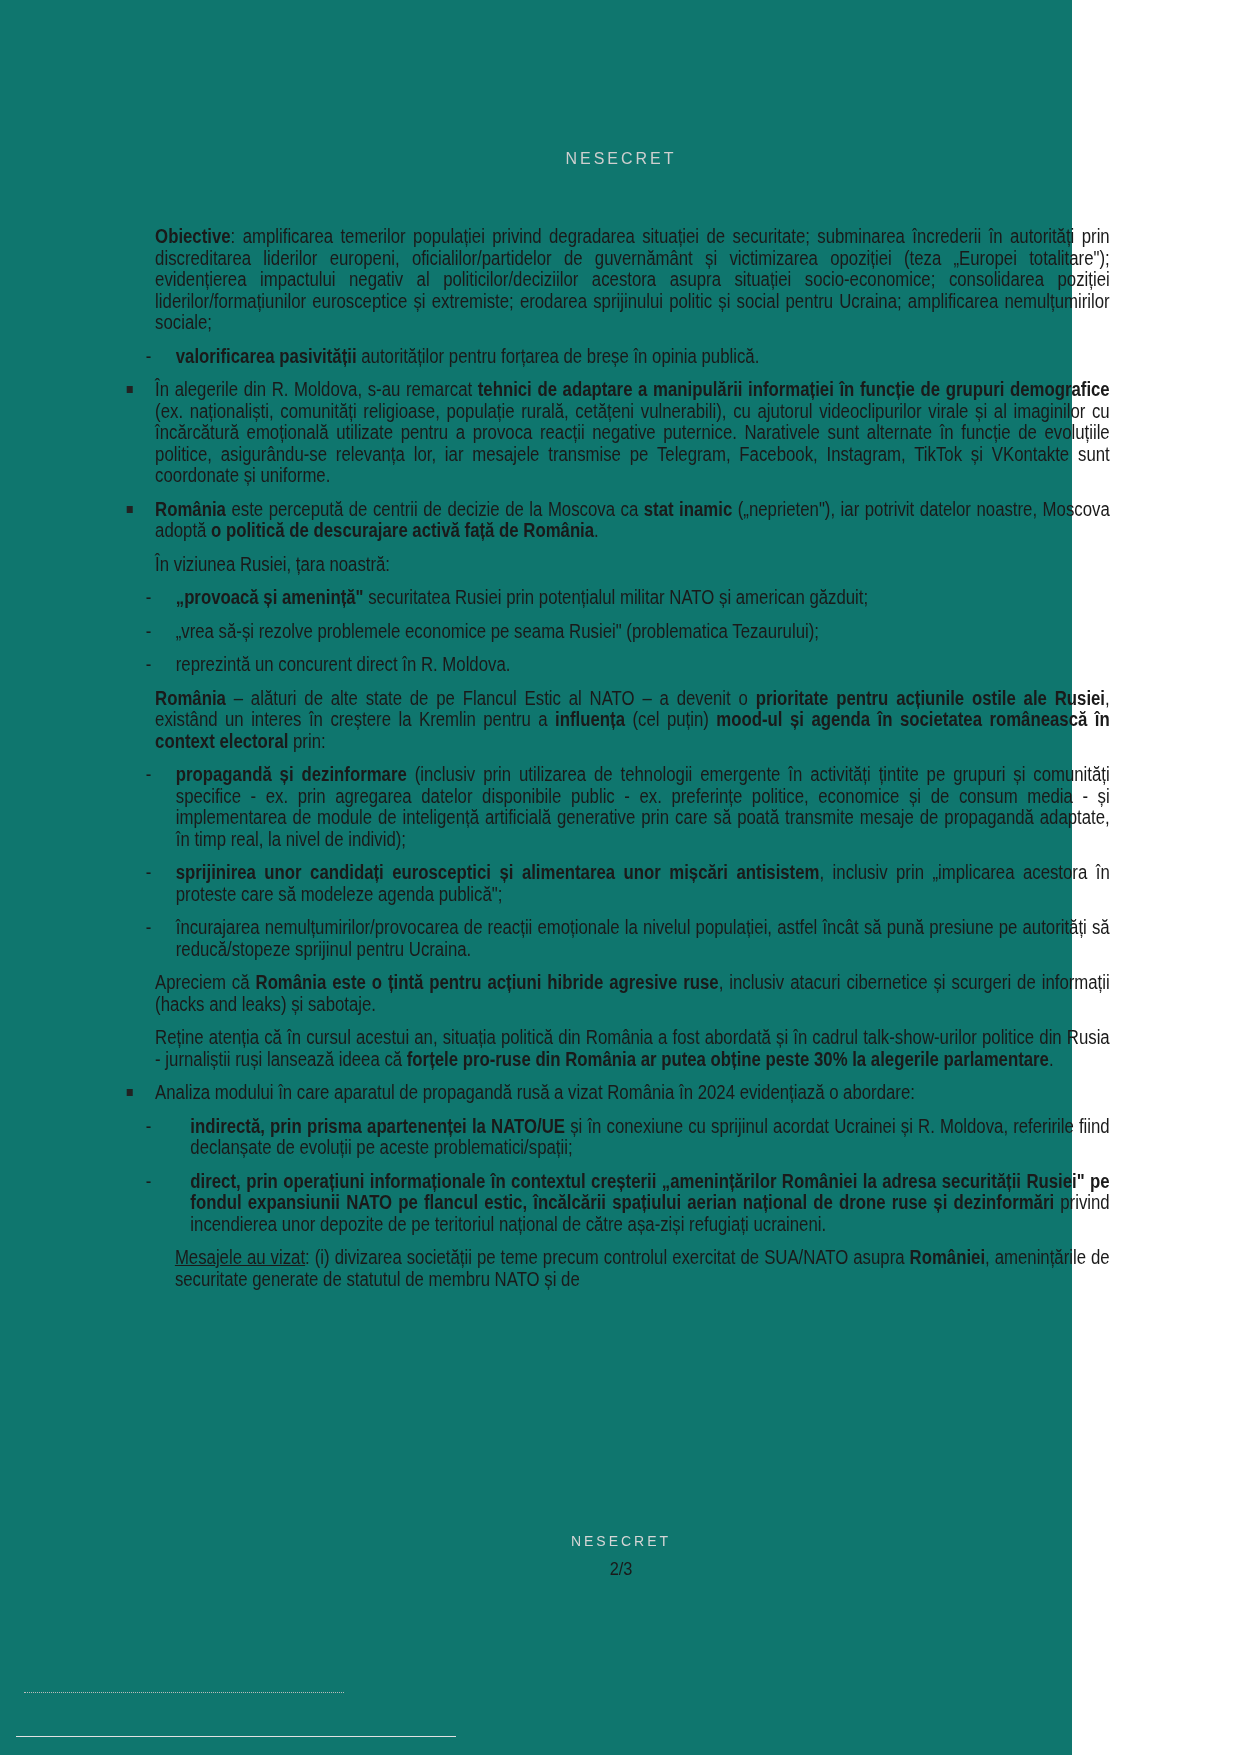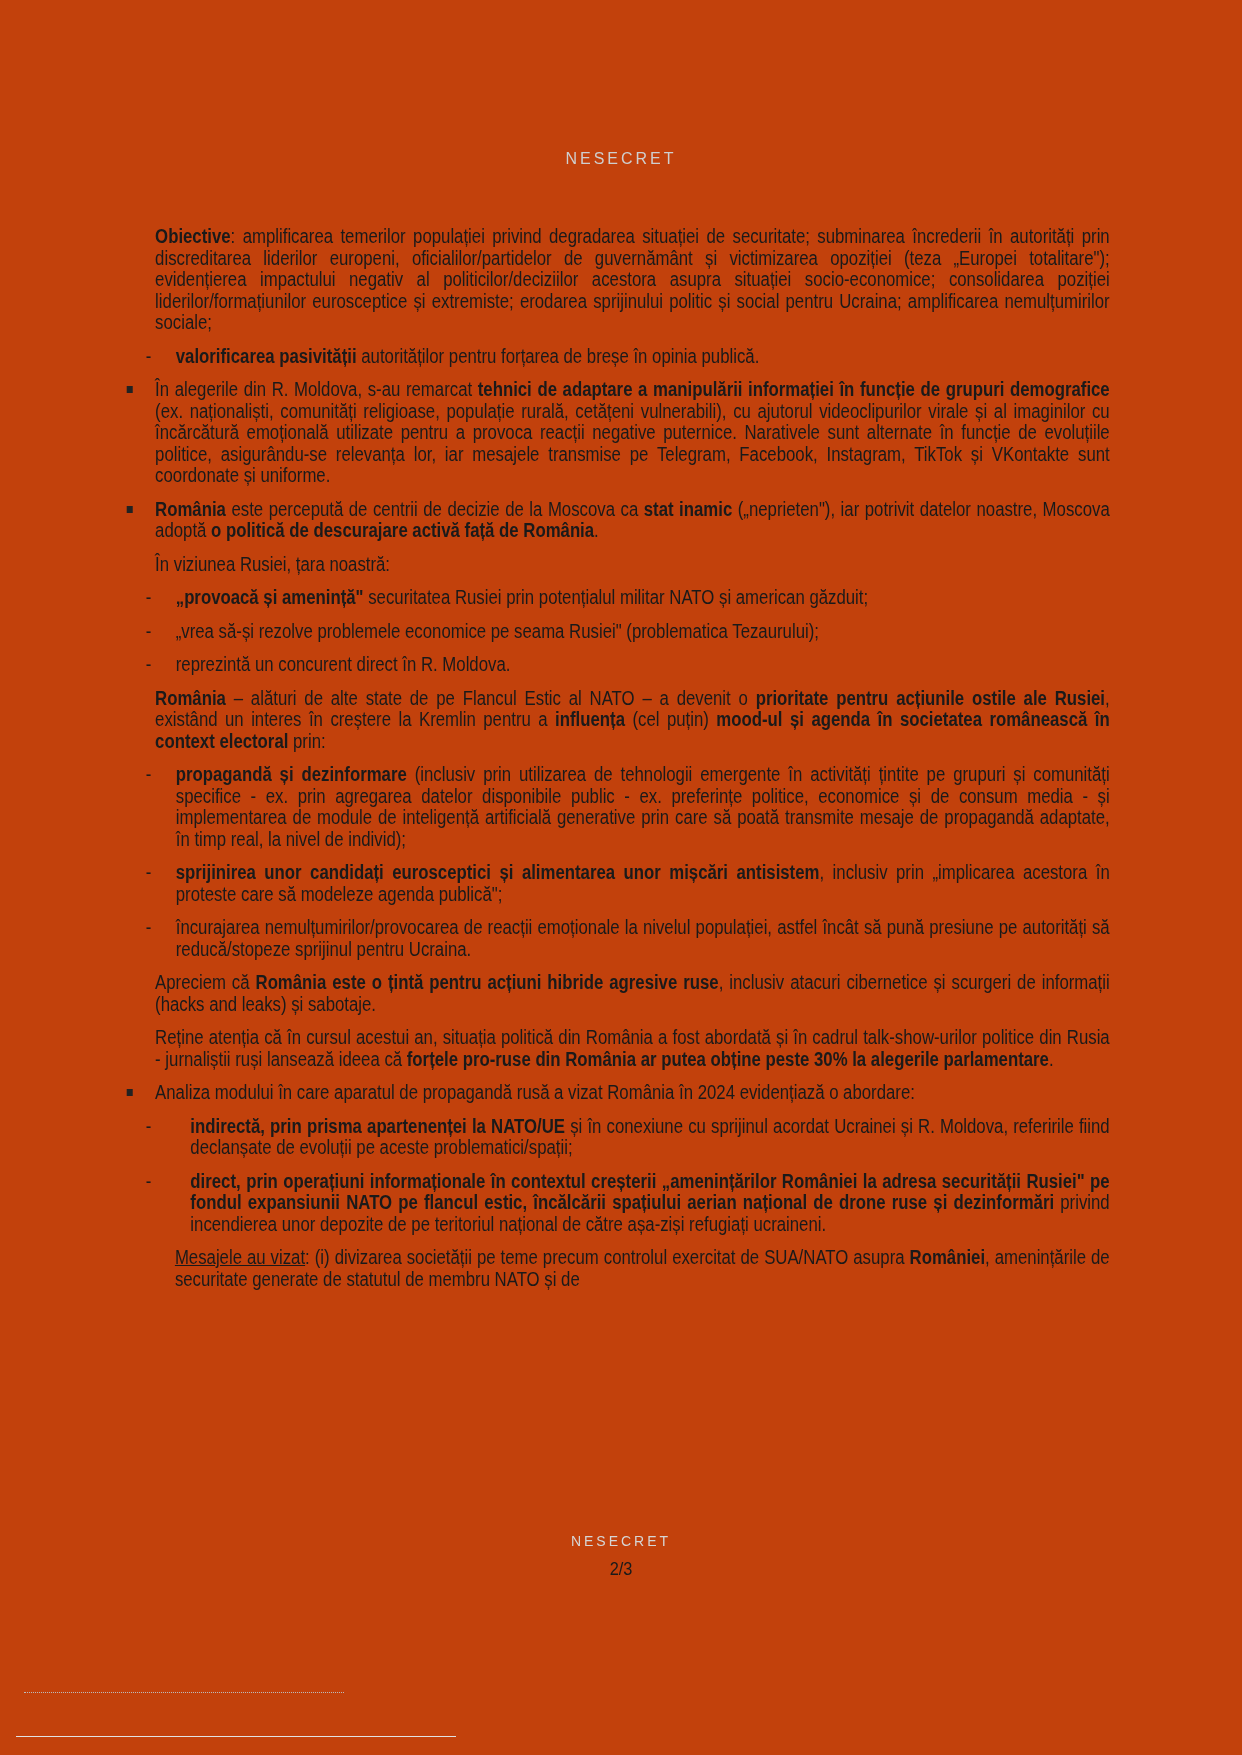--- a/index.html
+++ b/index.html
@@ -1,17 +1,17 @@
 <!DOCTYPE html>
 <html><head>
   <meta charset="utf-8">
   <style>
     html, body { margin: 0; padding: 0; background: #ffffff; }
     body { width: 1242px; height: 1755px; position: relative; overflow: hidden; color: #1a1a1a; }
-    .page { position: absolute; left: 0; top: 0; width: 1242px; height: 1755px; background: #c2410c; }
+    .page { position: absolute; left: 0; top: 0; width: 1072px; height: 1755px; background: #0f766e; }
     .stamp { position: absolute; top: 150px; left: 0; width: 1242px; text-align: center;
       font-family: "Liberation Sans", sans-serif; font-size: 16px; letter-spacing: 3px; color: #cfcfcf; }
     .content { position: absolute; left: 125px; top: 226px; width: 985px;
       font-family: "Liberation Sans", sans-serif; font-size: 19.5px; line-height: 21.5px;
       transform: scaleX(0.86); transform-origin: left top; }
     .content .inner { width: 1145px; }
     p { margin: 0; }
     b { font-weight: bold; }
     u { text-decoration: underline; }
     .block { position: relative; text-align: justify; }

